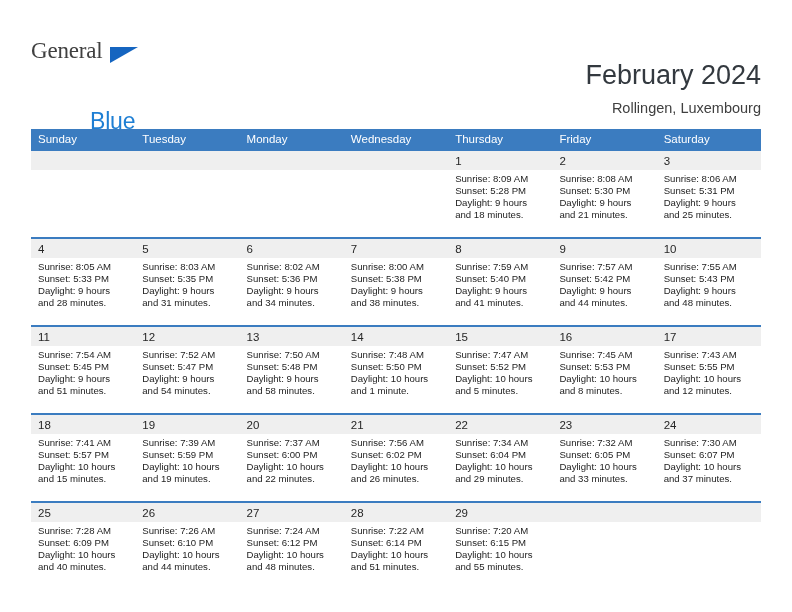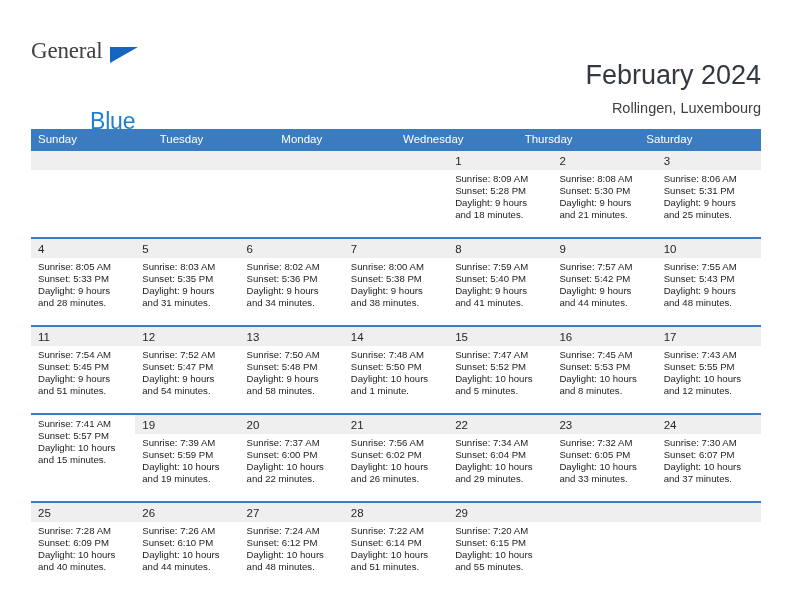--- a/index.html
+++ b/index.html
@@ -169,20 +169,21 @@
   </div>
 
   <div class="calendar">
 
     <div class="dow-row">
       <div class="dow-cell">Sunday</div>
       <div class="dow-cell">Tuesday</div>
       <div class="dow-cell">Monday</div>
       <div class="dow-cell">Wednesday</div>
       <div class="dow-cell">Thursday</div>
+      <div class="dow-cell">Friday</div>
       <div class="dow-cell">Saturday</div>
     </div>
 
     <div class="week-row">
       <div class="day-cell empty">
         <div class="day-num-band"><span class="day-num"></span></div>
         <div class="day-body">
           <div></div>
           <div></div>
           <div></div>
@@ -372,20 +373,21 @@
           <div>Sunrise: 7:43 AM</div>
           <div>Sunset: 5:55 PM</div>
           <div>Daylight: 10 hours</div>
           <div>and 12 minutes.</div>
         </div>
       </div>
     </div>
 
     <div class="week-row">
       <div class="day-cell">
+        <div class="day-num-band"><span class="day-num">18</span></div>
         <div class="day-body">
           <div>Sunrise: 7:41 AM</div>
           <div>Sunset: 5:57 PM</div>
           <div>Daylight: 10 hours</div>
           <div>and 15 minutes.</div>
         </div>
       </div>
       <div class="day-cell">
         <div class="day-num-band"><span class="day-num">19</span></div>
         <div class="day-body">

